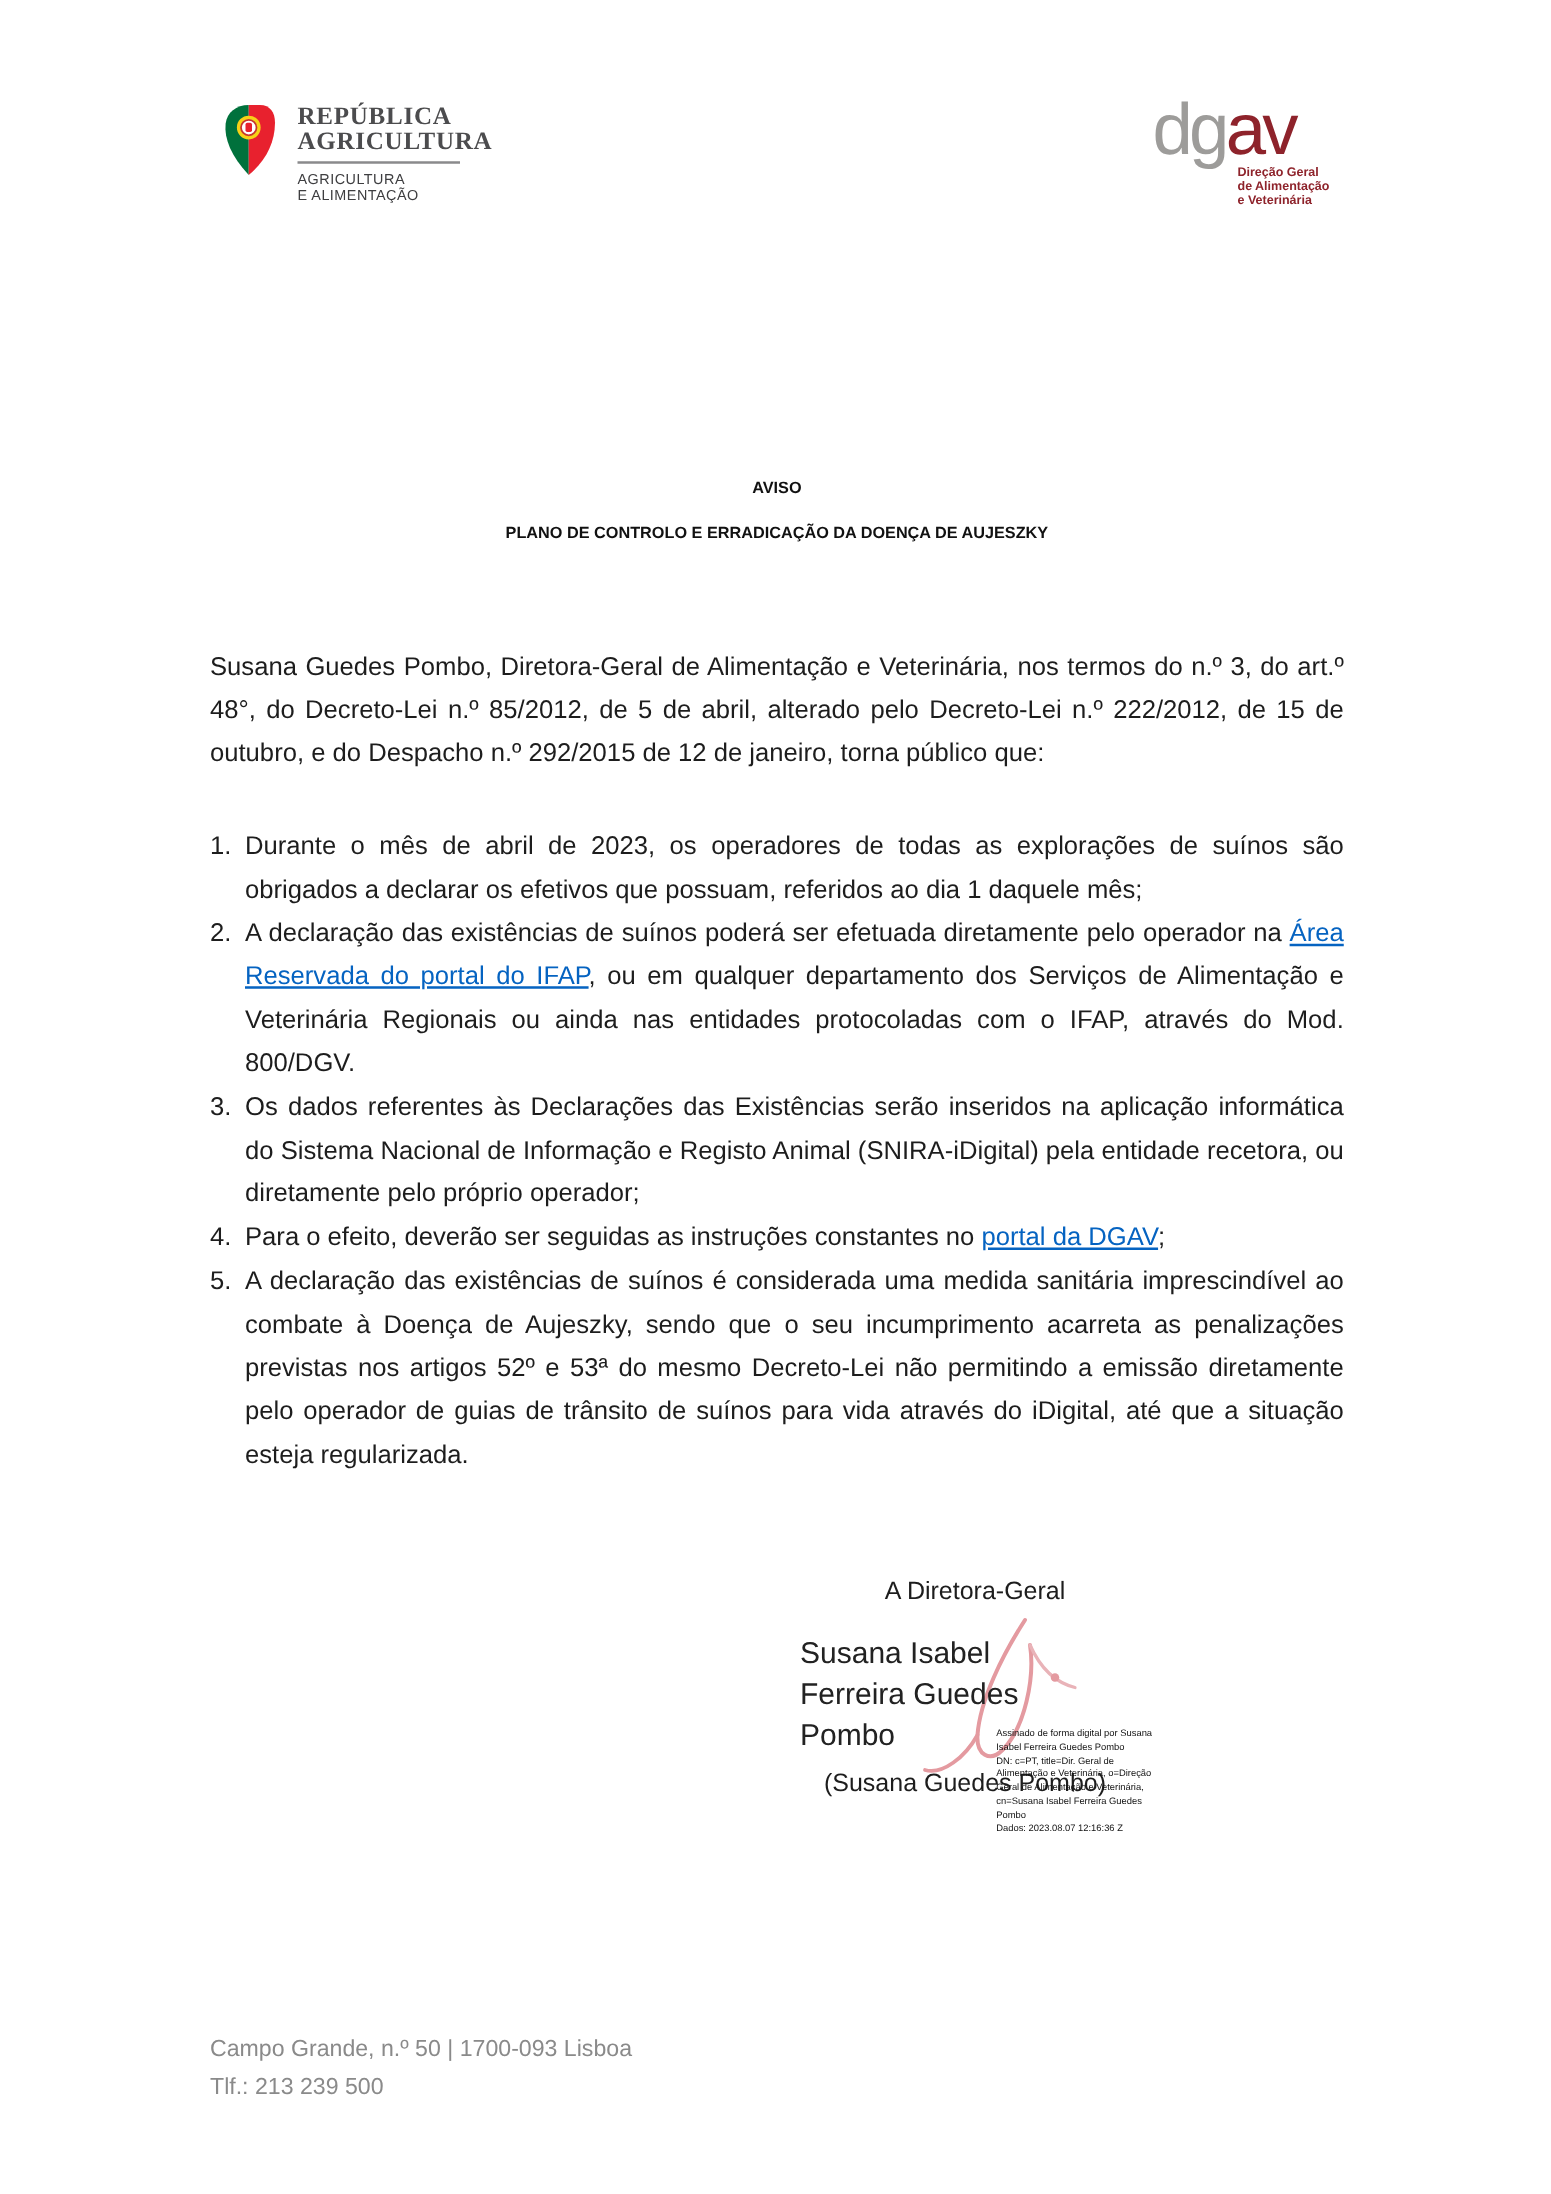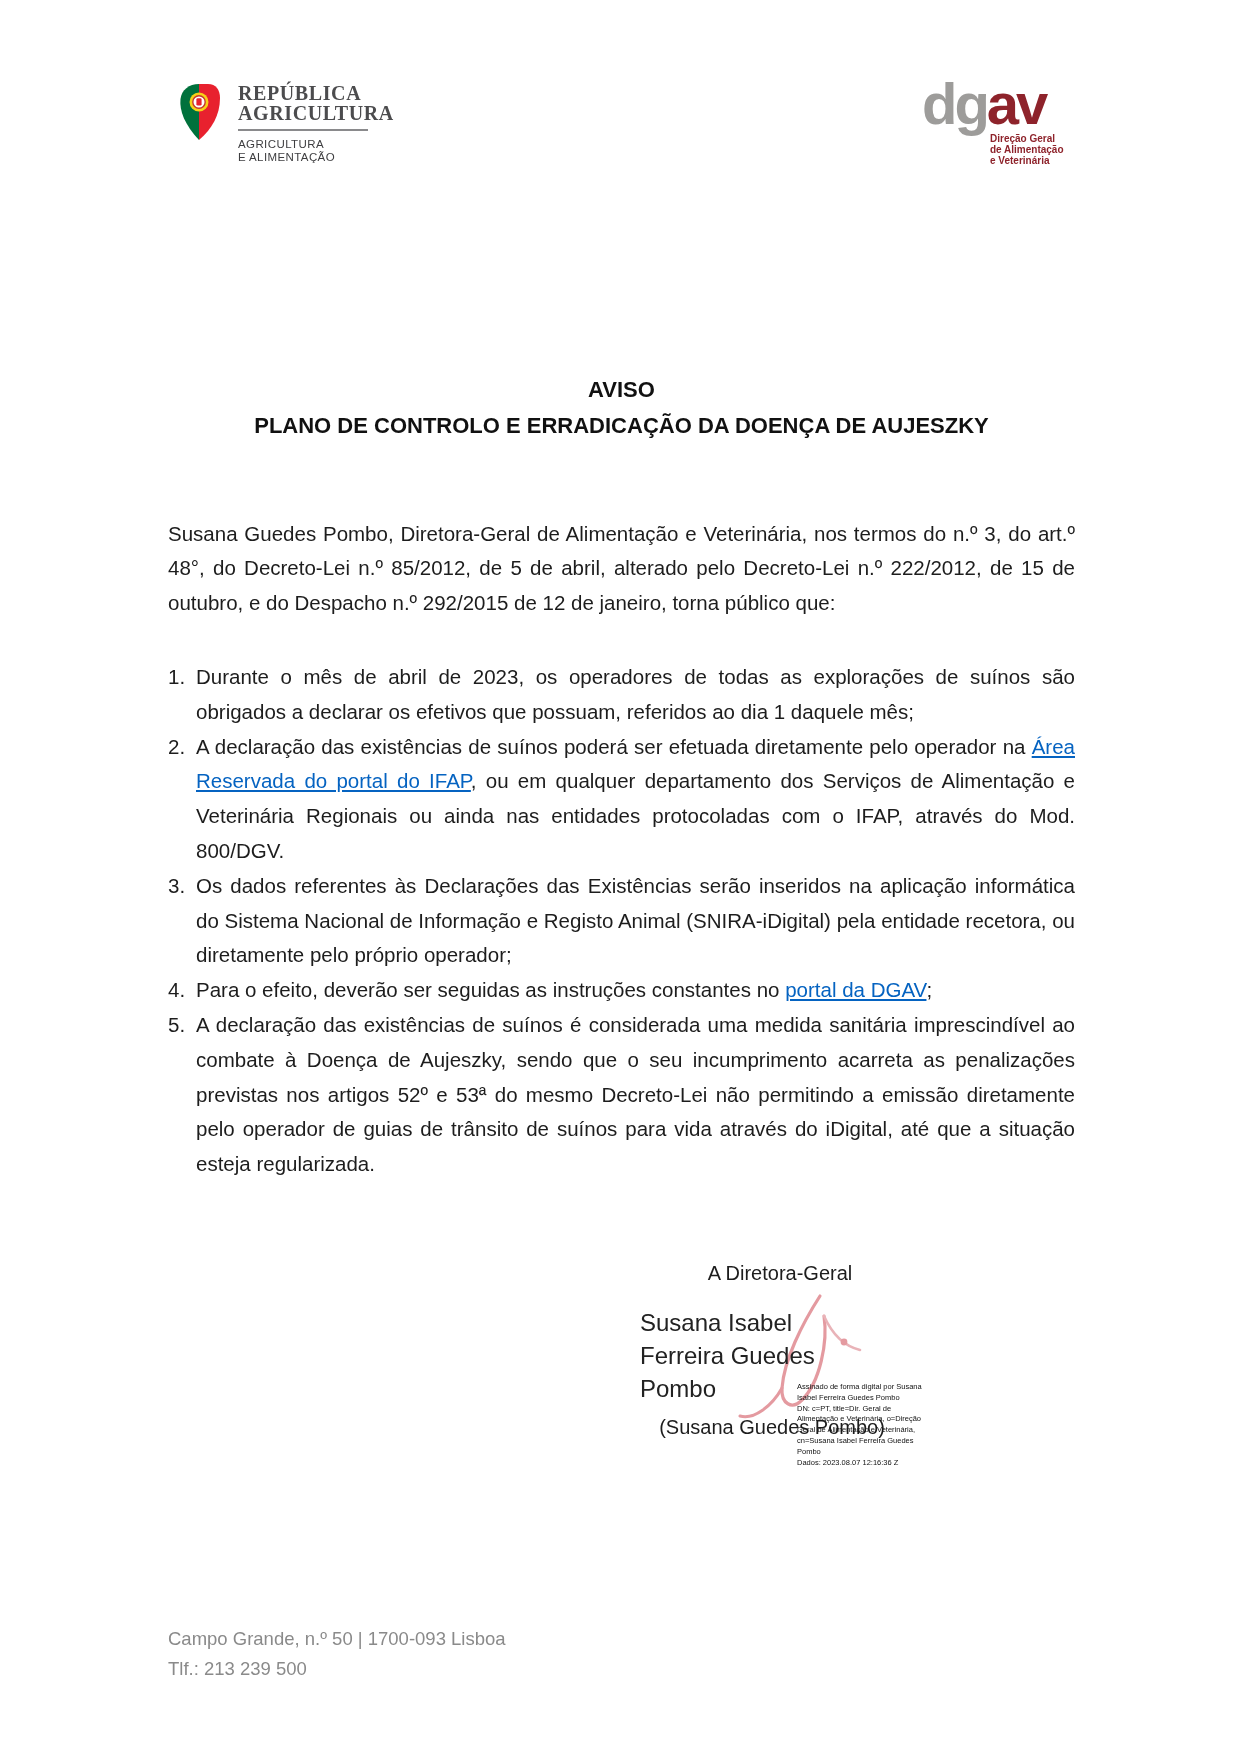--- a/index.html
+++ b/index.html
@@ -21,34 +21,34 @@
     font-weight:bold;font-size:20px;line-height:20px;
     color:#4c4c4e;letter-spacing:0.6px;
   }
   .gov-rule{width:130px;height:2px;background:#8a8a8c;margin:6px 0 7px 0;}
   .gov-text .dept{
     font-weight:normal;font-size:11.5px;line-height:13px;color:#3e3e40;letter-spacing:0.4px;
   }
 
   .dgav-logo{position:absolute;left:922px;top:76px;width:170px;}
   .dgav-word{
-    font-weight:bold;font-size:58px;line-height:56px;letter-spacing:-3px;
+    font-weight:normal;font-size:58px;line-height:56px;letter-spacing:-3px;
   }
   .dgav-word .dg{color:var(--dgav-gray,#9d9c9a);}
   .dgav-word .av{color:var(--dgav-red,#8e232b);}
   .dgav-sub{
     margin-left:68px;margin-top:1px;
     font-weight:bold;font-size:10px;line-height:11px;
     color:var(--dgav-red,#8e232b);
   }
 
   
   .doc-title{
     position:absolute;left:168px;top:372px;width:907px;
-    text-align:center;font-weight:bold;font-size:22px;line-height:36px;
+    text-align:center;font-weight:bold;font-size:13px;line-height:36px;
     color:#111;
   }
 
   
   .intro{
     position:absolute;left:168px;top:496px;width:907px;
     font-size:20.5px;line-height:34.8px;text-align:justify;
   }
   .num-list{
     position:absolute;left:168px;top:660px;width:907px;

